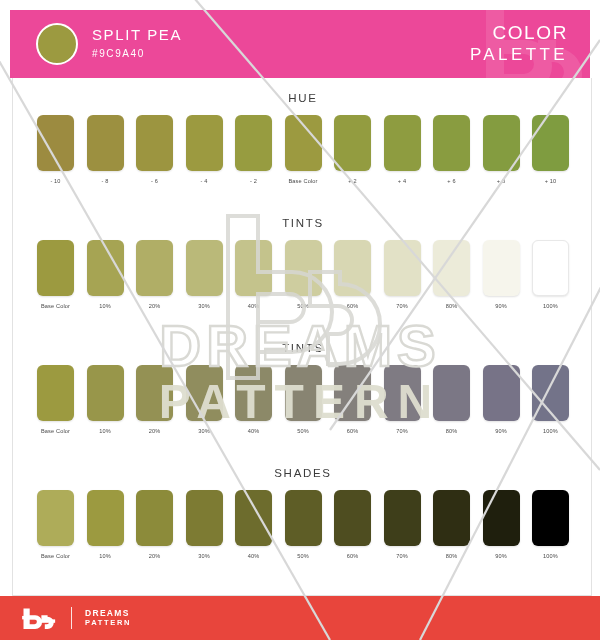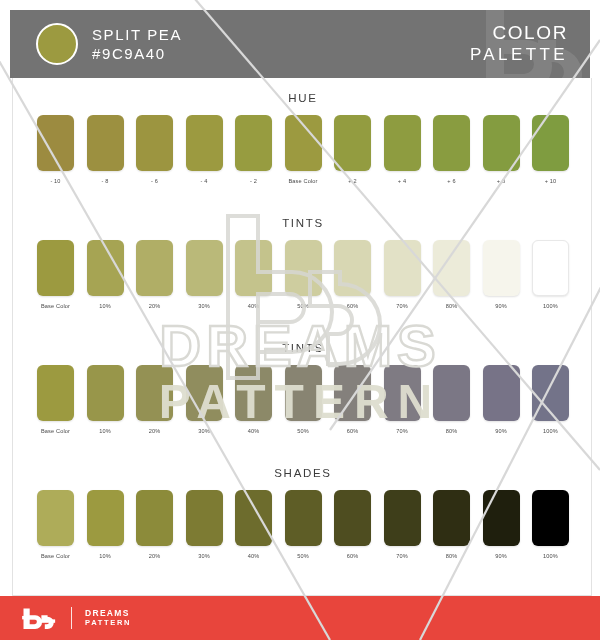--- a/index.html
+++ b/index.html
@@ -46,21 +46,21 @@
   .title-block { display: flex; flex-direction: column; justify-content: center; }
   .color-name {
     color: #ffffff;
     font-size: 15px;
     letter-spacing: 1.6px;
     font-weight: 400;
     line-height: 19px;
   }
   .color-hex {
     color: #ffffff;
-    font-size: 15px;
+    font-size: 10px;
     letter-spacing: 1.6px;
     font-weight: 400;
     line-height: 19px;
   }
   .header-right {
     position: absolute;
     right: 22px; top: 12px;
     text-align: right;
   }
   .hr-line1 {
@@ -168,21 +168,21 @@
     color: #ffffff;
     font-size: 19px;
     letter-spacing: .3px;
   }
 </style>
 </head>
 <body>
 
 <div id="page">
 
-  <div class="header" style="background: #737373;">
+  <div class="header" style="background: #ec4899;">
     <svg class="header-wm" viewBox="0 0 130 115">
       <g fill="#ffffff">
         <path d="M18 10 h18 v34 h22 a26 26 0 0 1 0 52 h-22 v-18 h20 a10 10 0 0 0 0 -20 h-20 v52 h-18 z"></path>
         <path d="M70 44 h18 v8 a26 26 0 0 1 26 26 a26 26 0 0 1 -26 26 h-8 v-18 h6 a10 10 0 0 0 0 -20 h-16 z"></path>
       </g>
     </svg>
 
     <div class="header-left">
       <div class="swatch-circle" id="hdr-swatch" style="background: rgb(156, 154, 64);"></div>
       <div class="title-block">

